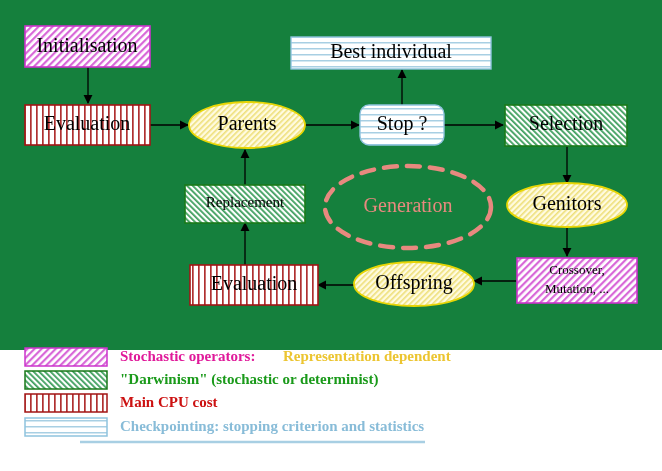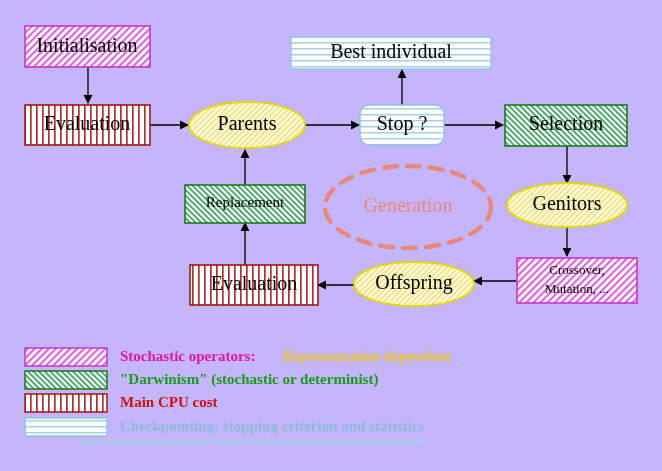--- a/index.html
+++ b/index.html
@@ -1,18 +1,18 @@
 <!DOCTYPE html>
 <html><head>
 <meta charset="utf-8">
 <style>
   html,body{margin:0;padding:0;background:#ffffff;}
   body{width:662px;height:471px;overflow:hidden;
        font-family:"Liberation Serif","DejaVu Serif",serif;}
-  #stage{position:relative;width:662px;height:471px;background:#c4b5fd;}
+  #stage{position:relative;width:662px;height:350px;background:#15803d;}
   svg#diagram{position:absolute;left:0;top:0;width:662px;height:471px;}
   .node-label{font-family:"Liberation Serif","DejaVu Serif",serif;
               font-size:20px;fill:#000;text-anchor:middle;dominant-baseline:middle;}
   .node-label.small{font-size:13px;}
   .gen-label{font-family:"Liberation Serif","DejaVu Serif",serif;
              font-size:20px;text-anchor:middle;dominant-baseline:middle;}
   .legend-text{font-family:"Liberation Serif","DejaVu Serif",serif;
                font-size:15px;font-weight:bold;dominant-baseline:middle;}
 </style>
 </head>

